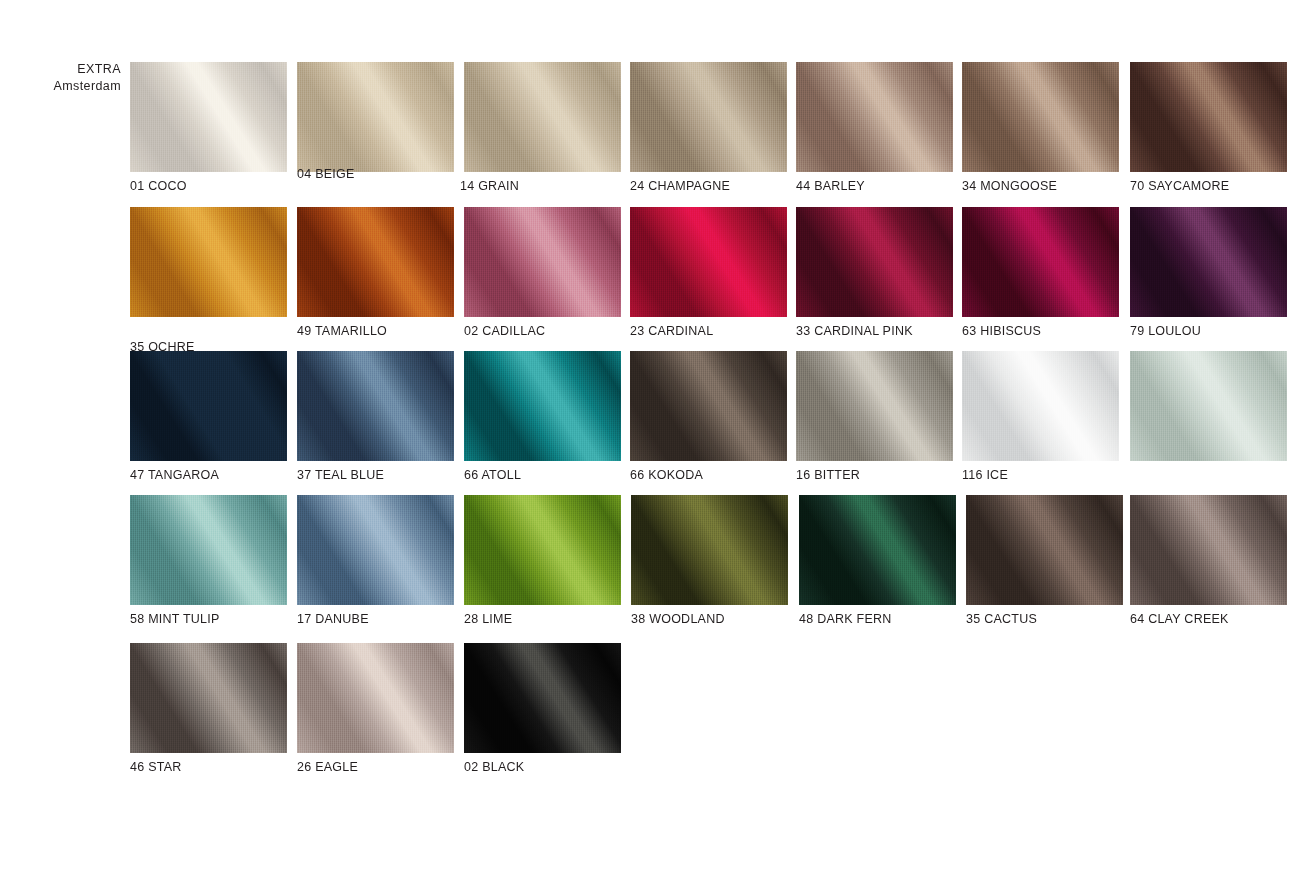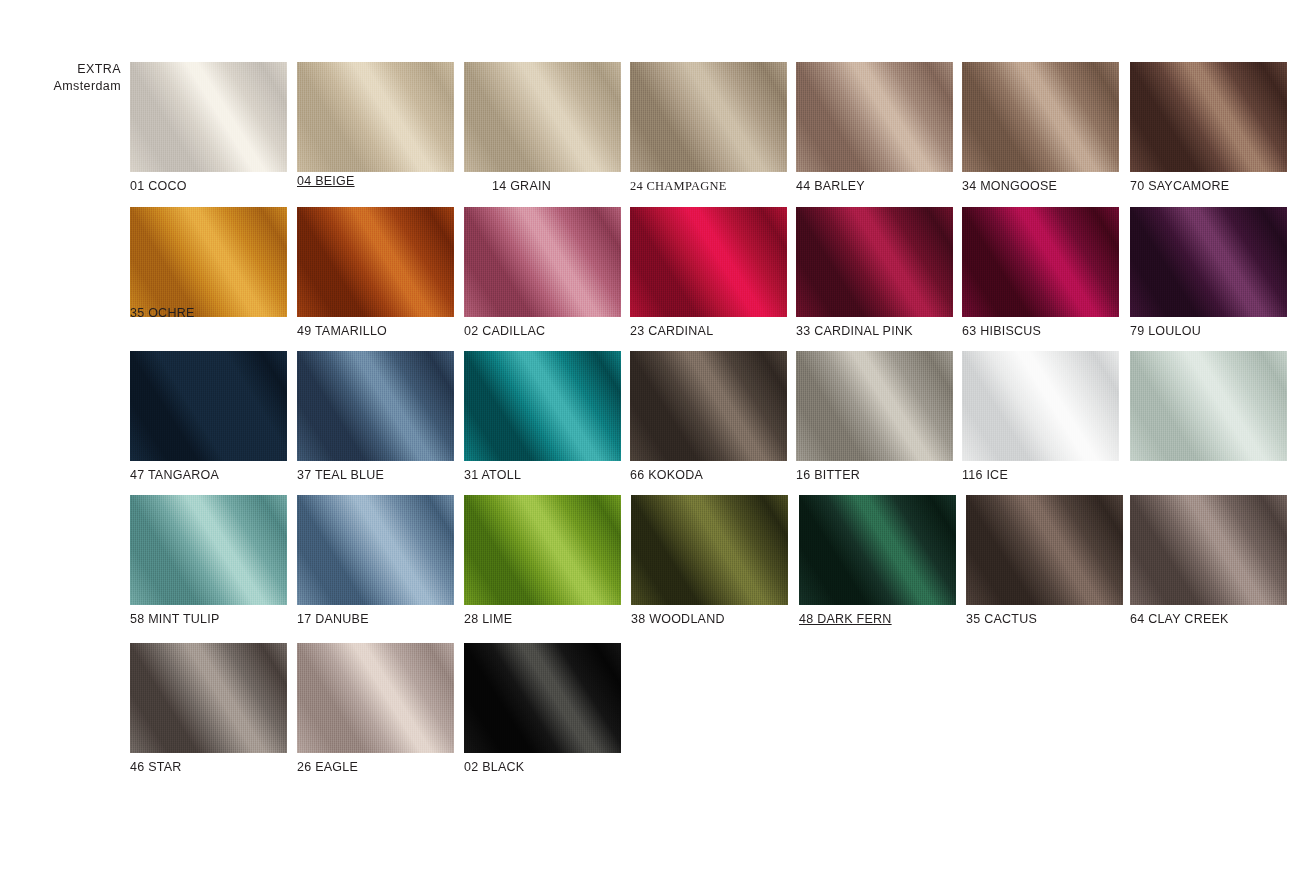--- a/index.html
+++ b/index.html
@@ -82,35 +82,35 @@
           <div class="weave"></div>
         </div>
       </div>
       <div class="swatch-label" style="left: 130px; top: 179px;">01 COCO</div>
       <div class="swatch-cell" style="left: 297px; top: 62px; width: 157px; height: 110px;">
         <div class="swatch">
           <div class="sheen" style="background: linear-gradient(58deg, rgb(200, 184, 156) 0%, rgb(179, 163, 135) 17%, rgb(179, 163, 135) 30%, rgb(200, 184, 156) 42%, rgb(228, 216, 192) 55%, rgb(228, 216, 192) 60%, rgb(200, 184, 156) 72%, rgb(179, 163, 135) 88%, rgb(200, 184, 156) 100%);"></div>
           <div class="weave"></div>
         </div>
       </div>
-      <div class="swatch-label" style="left: 297px; top: 174px; text-decoration: underline;">04 BEIGE</div>
+      <div class="swatch-label" style="left: 297px; top: 167px;">04 BEIGE</div>
       <div class="swatch-cell" style="left: 464px; top: 62px; width: 157px; height: 110px;">
         <div class="swatch">
           <div class="sheen" style="background: linear-gradient(58deg, rgb(194, 179, 154) 0%, rgb(168, 153, 127) 17%, rgb(168, 153, 127) 30%, rgb(194, 179, 154) 42%, rgb(222, 210, 187) 55%, rgb(222, 210, 187) 60%, rgb(194, 179, 154) 72%, rgb(168, 153, 127) 88%, rgb(194, 179, 154) 100%);"></div>
           <div class="weave"></div>
         </div>
       </div>
-      <div class="swatch-label" style="left: 492px; top: 179px;">14 GRAIN</div>
+      <div class="swatch-label" style="left: 460px; top: 179px;">14 GRAIN</div>
       <div class="swatch-cell" style="left: 630px; top: 62px; width: 157px; height: 110px;">
         <div class="swatch">
           <div class="sheen" style="background: linear-gradient(58deg, rgb(173, 156, 133) 0%, rgb(141, 124, 102) 17%, rgb(141, 124, 102) 30%, rgb(173, 156, 133) 42%, rgb(203, 189, 166) 55%, rgb(203, 189, 166) 60%, rgb(173, 156, 133) 72%, rgb(141, 124, 102) 88%, rgb(173, 156, 133) 100%);"></div>
           <div class="weave"></div>
         </div>
       </div>
-      <div class="swatch-label" style="left: 630px; top: 179px; font-family: Liberation Serif, serif;">24 CHAMPAGNE</div>
+      <div class="swatch-label" style="left: 630px; top: 179px;">24 CHAMPAGNE</div>
       <div class="swatch-cell" style="left: 796px; top: 62px; width: 157px; height: 110px;">
         <div class="swatch">
           <div class="sheen" style="background: linear-gradient(58deg, rgb(160, 133, 118) 0%, rgb(126, 99, 86) 17%, rgb(126, 99, 86) 30%, rgb(160, 133, 118) 42%, rgb(205, 182, 163) 55%, rgb(205, 182, 163) 60%, rgb(160, 133, 118) 72%, rgb(126, 99, 86) 88%, rgb(160, 133, 118) 100%);"></div>
           <div class="weave"></div>
         </div>
       </div>
       <div class="swatch-label" style="left: 796px; top: 179px;">44 BARLEY</div>
       <div class="swatch-cell" style="left: 962px; top: 62px; width: 157px; height: 110px;">
         <div class="swatch">
           <div class="sheen" style="background: linear-gradient(58deg, rgb(142, 114, 96) 0%, rgb(109, 84, 68) 17%, rgb(109, 84, 68) 30%, rgb(142, 114, 96) 42%, rgb(192, 166, 145) 55%, rgb(192, 166, 145) 60%, rgb(142, 114, 96) 72%, rgb(109, 84, 68) 88%, rgb(142, 114, 96) 100%);"></div>
@@ -124,21 +124,21 @@
           <div class="weave"></div>
         </div>
       </div>
       <div class="swatch-label" style="left: 1130px; top: 179px;">70 SAYCAMORE</div>
       <div class="swatch-cell" style="left: 130px; top: 207px; width: 157px; height: 110px;">
         <div class="swatch">
           <div class="sheen" style="background: linear-gradient(58deg, rgb(200, 130, 31) 0%, rgb(163, 95, 19) 17%, rgb(163, 95, 19) 30%, rgb(200, 130, 31) 42%, rgb(229, 169, 63) 55%, rgb(229, 169, 63) 60%, rgb(200, 130, 31) 72%, rgb(163, 95, 19) 88%, rgb(200, 130, 31) 100%);"></div>
           <div class="weave"></div>
         </div>
       </div>
-      <div class="swatch-label" style="left: 130px; top: 306px;">35 OCHRE</div>
+      <div class="swatch-label" style="left: 130px; top: 340px;">35 OCHRE</div>
       <div class="swatch-cell" style="left: 297px; top: 207px; width: 157px; height: 110px;">
         <div class="swatch">
           <div class="sheen" style="background: linear-gradient(58deg, rgb(154, 61, 16) 0%, rgb(109, 36, 8) 17%, rgb(109, 36, 8) 30%, rgb(154, 61, 16) 42%, rgb(204, 106, 35) 55%, rgb(204, 106, 35) 60%, rgb(154, 61, 16) 72%, rgb(109, 36, 8) 88%, rgb(154, 61, 16) 100%);"></div>
           <div class="weave"></div>
         </div>
       </div>
       <div class="swatch-label" style="left: 297px; top: 324px;">49 TAMARILLO</div>
       <div class="swatch-cell" style="left: 464px; top: 207px; width: 157px; height: 110px;">
         <div class="swatch">
           <div class="sheen" style="background: linear-gradient(58deg, rgb(176, 93, 116) 0%, rgb(134, 56, 79) 17%, rgb(134, 56, 79) 30%, rgb(176, 93, 116) 42%, rgb(214, 148, 164) 55%, rgb(214, 148, 164) 60%, rgb(176, 93, 116) 72%, rgb(134, 56, 79) 88%, rgb(176, 93, 116) 100%);"></div>
@@ -187,21 +187,21 @@
           <div class="weave"></div>
         </div>
       </div>
       <div class="swatch-label" style="left: 297px; top: 468px;">37 TEAL BLUE</div>
       <div class="swatch-cell" style="left: 464px; top: 351px; width: 157px; height: 110px;">
         <div class="swatch">
           <div class="sheen" style="background: linear-gradient(58deg, rgb(13, 122, 125) 0%, rgb(3, 72, 76) 17%, rgb(3, 72, 76) 30%, rgb(13, 122, 125) 42%, rgb(61, 173, 173) 55%, rgb(61, 173, 173) 60%, rgb(13, 122, 125) 72%, rgb(3, 72, 76) 88%, rgb(13, 122, 125) 100%);"></div>
           <div class="weave"></div>
         </div>
       </div>
-      <div class="swatch-label" style="left: 464px; top: 468px;">31 ATOLL</div>
+      <div class="swatch-label" style="left: 464px; top: 468px;">66 ATOLL</div>
       <div class="swatch-cell" style="left: 630px; top: 351px; width: 157px; height: 110px;">
         <div class="swatch">
           <div class="sheen" style="background: linear-gradient(58deg, rgb(75, 64, 56) 0%, rgb(46, 38, 33) 17%, rgb(46, 38, 33) 30%, rgb(75, 64, 56) 42%, rgb(123, 108, 96) 55%, rgb(123, 108, 96) 60%, rgb(75, 64, 56) 72%, rgb(46, 38, 33) 88%, rgb(75, 64, 56) 100%);"></div>
           <div class="weave"></div>
         </div>
       </div>
       <div class="swatch-label" style="left: 630px; top: 468px;">66 KOKODA</div>
       <div class="swatch-cell" style="left: 796px; top: 351px; width: 157px; height: 110px;">
         <div class="swatch">
           <div class="sheen" style="background: linear-gradient(58deg, rgb(155, 150, 140) 0%, rgb(123, 118, 108) 17%, rgb(123, 118, 108) 30%, rgb(155, 150, 140) 42%, rgb(205, 200, 189) 55%, rgb(205, 200, 189) 60%, rgb(155, 150, 140) 72%, rgb(123, 118, 108) 88%, rgb(155, 150, 140) 100%);"></div>
@@ -250,21 +250,21 @@
           <div class="weave"></div>
         </div>
       </div>
       <div class="swatch-label" style="left: 631px; top: 612px;">38 WOODLAND</div>
       <div class="swatch-cell" style="left: 799px; top: 495px; width: 157px; height: 110px;">
         <div class="swatch">
           <div class="sheen" style="background: linear-gradient(58deg, rgb(21, 48, 38) 0%, rgb(8, 26, 18) 17%, rgb(8, 26, 18) 30%, rgb(21, 48, 38) 42%, rgb(44, 107, 78) 55%, rgb(44, 107, 78) 60%, rgb(21, 48, 38) 72%, rgb(8, 26, 18) 88%, rgb(21, 48, 38) 100%);"></div>
           <div class="weave"></div>
         </div>
       </div>
-      <div class="swatch-label" style="left: 799px; top: 612px; text-decoration: underline;">48 DARK FERN</div>
+      <div class="swatch-label" style="left: 799px; top: 612px;">48 DARK FERN</div>
       <div class="swatch-cell" style="left: 966px; top: 495px; width: 157px; height: 110px;">
         <div class="swatch">
           <div class="sheen" style="background: linear-gradient(58deg, rgb(77, 63, 56) 0%, rgb(47, 37, 32) 17%, rgb(47, 37, 32) 30%, rgb(77, 63, 56) 42%, rgb(122, 102, 92) 55%, rgb(122, 102, 92) 60%, rgb(77, 63, 56) 72%, rgb(47, 37, 32) 88%, rgb(77, 63, 56) 100%);"></div>
           <div class="weave"></div>
         </div>
       </div>
       <div class="swatch-label" style="left: 966px; top: 612px;">35 CACTUS</div>
       <div class="swatch-cell" style="left: 1130px; top: 495px; width: 157px; height: 110px;">
         <div class="swatch">
           <div class="sheen" style="background: linear-gradient(58deg, rgb(111, 96, 91) 0%, rgb(74, 62, 58) 17%, rgb(74, 62, 58) 30%, rgb(111, 96, 91) 42%, rgb(160, 142, 135) 55%, rgb(160, 142, 135) 60%, rgb(111, 96, 91) 72%, rgb(74, 62, 58) 88%, rgb(111, 96, 91) 100%);"></div>

